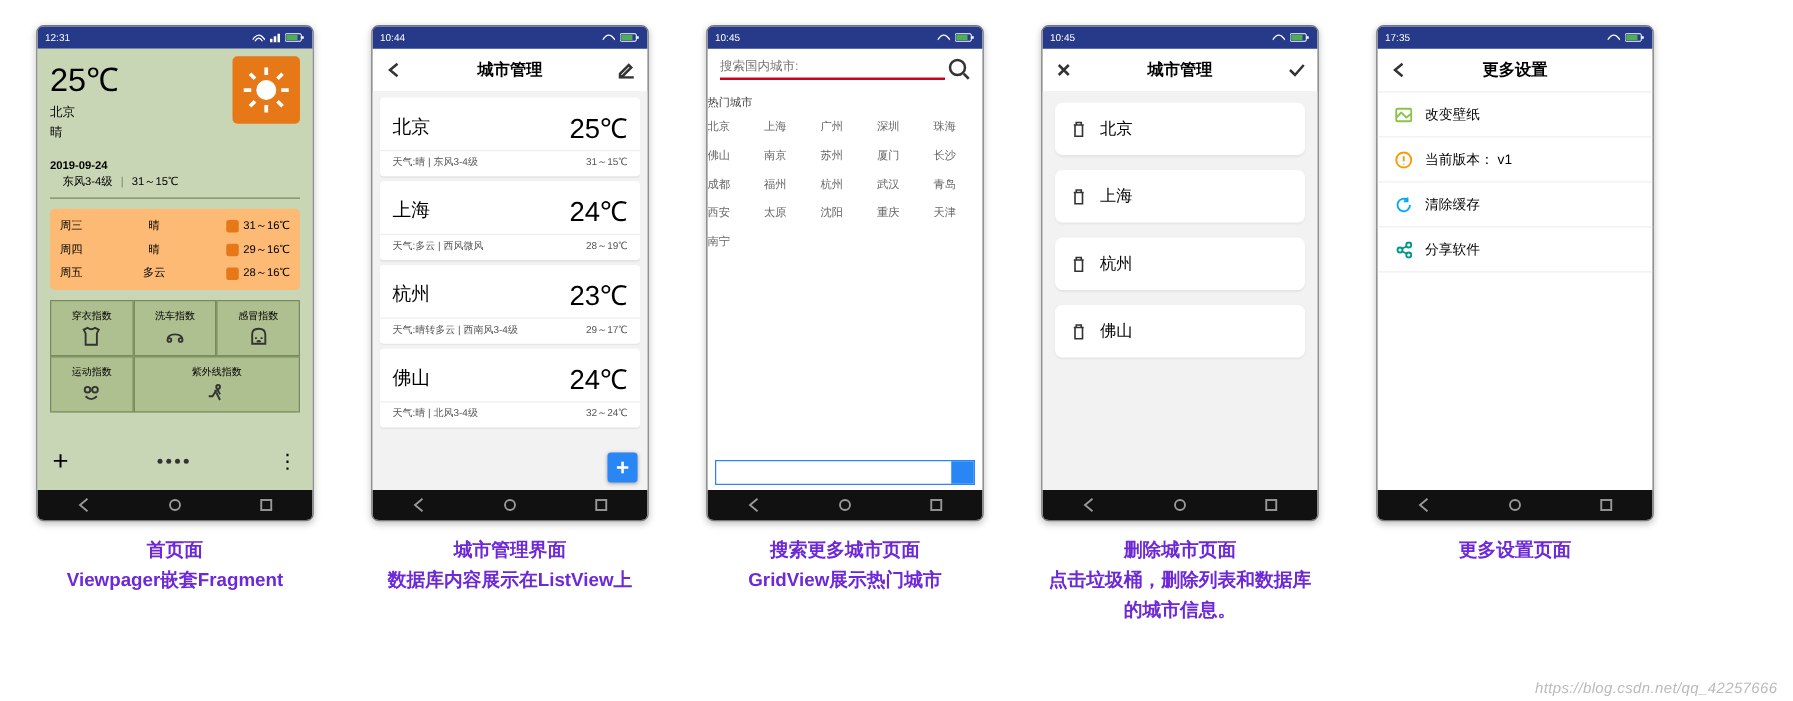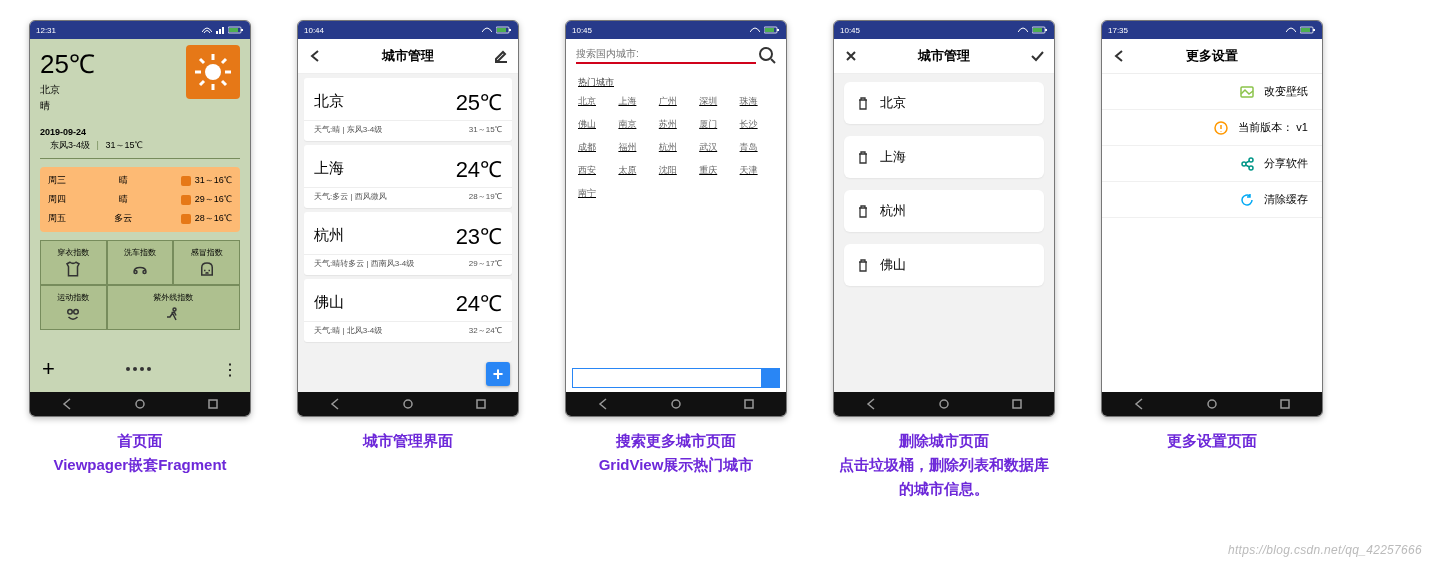--- a/index.html
+++ b/index.html
@@ -113,21 +113,21 @@
   }
 
   
   .s3-search {
     display:flex; align-items:center; padding:6px 10px; gap:2px;
   }
   .s3-input {
     flex:1; border:none; border-bottom:2px solid #d0021b; font-size:10px; padding:3px 0;
     outline:none; color:#888;
   }
-  .s3-body { flex:1; padding:2px 12px;text-decoration:underline; }
+  .s3-body { flex:1; padding:2px 0; }
   .s3-sec { font-size:9px; color:#444; margin:4px 0 6px; }
   .s3-grid { display:grid; grid-template-columns:repeat(5,1fr); gap:10px 6px; }
   .s3-grid span { font-size:9px; color:#666; }
   .s3-foot {
     height:18px; border:1px solid #2986f5; margin:auto 6px 4px; display:flex;
   }
   .s3-foot .bar { flex:1; }
   .s3-foot .btn { width:18px; background:#2986f5; }
 
   
@@ -136,21 +136,20 @@
     background:#fff; border-radius:6px; padding:12px 12px; margin-bottom:12px;
     display:flex; align-items:center; gap:10px; box-shadow:0 1px 2px rgba(0,0,0,.06);
     font-size:13px;
   }
 
   
   .s5-body { flex:1; padding:0; }
   .s5-row {
     display:flex; align-items:center; gap:10px; padding:10px 14px; font-size:11px;
     border-bottom:1px solid #f0f0f0;
-    justify-content:flex-end;
   }
   .s5-ico { width:14px; height:14px; display:flex; align-items:center; justify-content:center; }
 
   .watermark {
     position:absolute; right:12px; bottom:4px; color:#bbb; font-size:12px; font-style:italic; letter-spacing:.3px;
   }
 
   
   svg { display:block; }
   .stroke { fill:none; stroke:#333; stroke-width:2; }
@@ -373,20 +372,21 @@
         <svg width="12" height="12">
             <circle cx="6" cy="6" r="4" stroke="#999" fill="none" stroke-width="1.5"></circle>
           </svg>
         <svg width="12" height="12">
             <rect x="2" y="2" width="8" height="8" stroke="#999" fill="none" stroke-width="1.5"></rect>
           </svg>
       </div>
     </div>
     <div class="caption">
       <div>城市管理界面</div>
+      <div>数据库内容展示在ListView上</div>
     </div>
   </div>
 
   <div class="col">
     <div class="phone">
       <div class="statusbar">
         <span>10:45</span>
         <span class="icons">
             <svg width="10" height="8">
               <path d="M0 6 Q5 -2 10 6" stroke="#fff" fill="none"></path>
@@ -573,37 +573,37 @@
             <span class="s5-ico">
               <svg width="14" height="14" viewBox="0 0 14 14" fill="none" stroke="#ff9800" stroke-width="1.5">
                 <circle cx="7" cy="7" r="6"></circle>
                 <path d="M7 4 L7 8 M7 10 L7 10.5"></path>
               </svg>
             </span>
             <span>当前版本： v1</span>
           </div>
           <div class="s5-row">
             <span class="s5-ico">
+              <svg width="14" height="14" viewBox="0 0 14 14" fill="none" stroke="#03a9f4" stroke-width="1.5">
+                <path d="M12 7 A5 5 0 1 1 10 3 M10 1 L10 4 L7 4"></path>
+              </svg>
+            </span>
+            <span>清除缓存</span>
+          </div>
+          <div class="s5-row">
+            <span class="s5-ico">
               <svg width="14" height="14" viewBox="0 0 14 14" fill="none" stroke="#009688" stroke-width="1.5">
                 <circle cx="4" cy="7" r="2"></circle>
                 <circle cx="11" cy="3" r="2"></circle>
                 <circle cx="11" cy="11" r="2"></circle>
                 <path d="M5.5 6 L9.5 4 M5.5 8 L9.5 10"></path>
               </svg>
             </span>
             <span>分享软件</span>
           </div>
-          <div class="s5-row">
-            <span class="s5-ico">
-              <svg width="14" height="14" viewBox="0 0 14 14" fill="none" stroke="#03a9f4" stroke-width="1.5">
-                <path d="M12 7 A5 5 0 1 1 10 3 M10 1 L10 4 L7 4"></path>
-              </svg>
-            </span>
-            <span>清除缓存</span>
-          </div>
         </div>
       <div class="navbar">
         <svg width="12" height="12">
             <path d="M9 1 L3 6 L9 11" stroke="#999" fill="none" stroke-width="1.5"></path>
           </svg>
         <svg width="12" height="12">
             <circle cx="6" cy="6" r="4" stroke="#999" fill="none" stroke-width="1.5"></circle>
           </svg>
         <svg width="12" height="12">
             <rect x="2" y="2" width="8" height="8" stroke="#999" fill="none" stroke-width="1.5"></rect>

